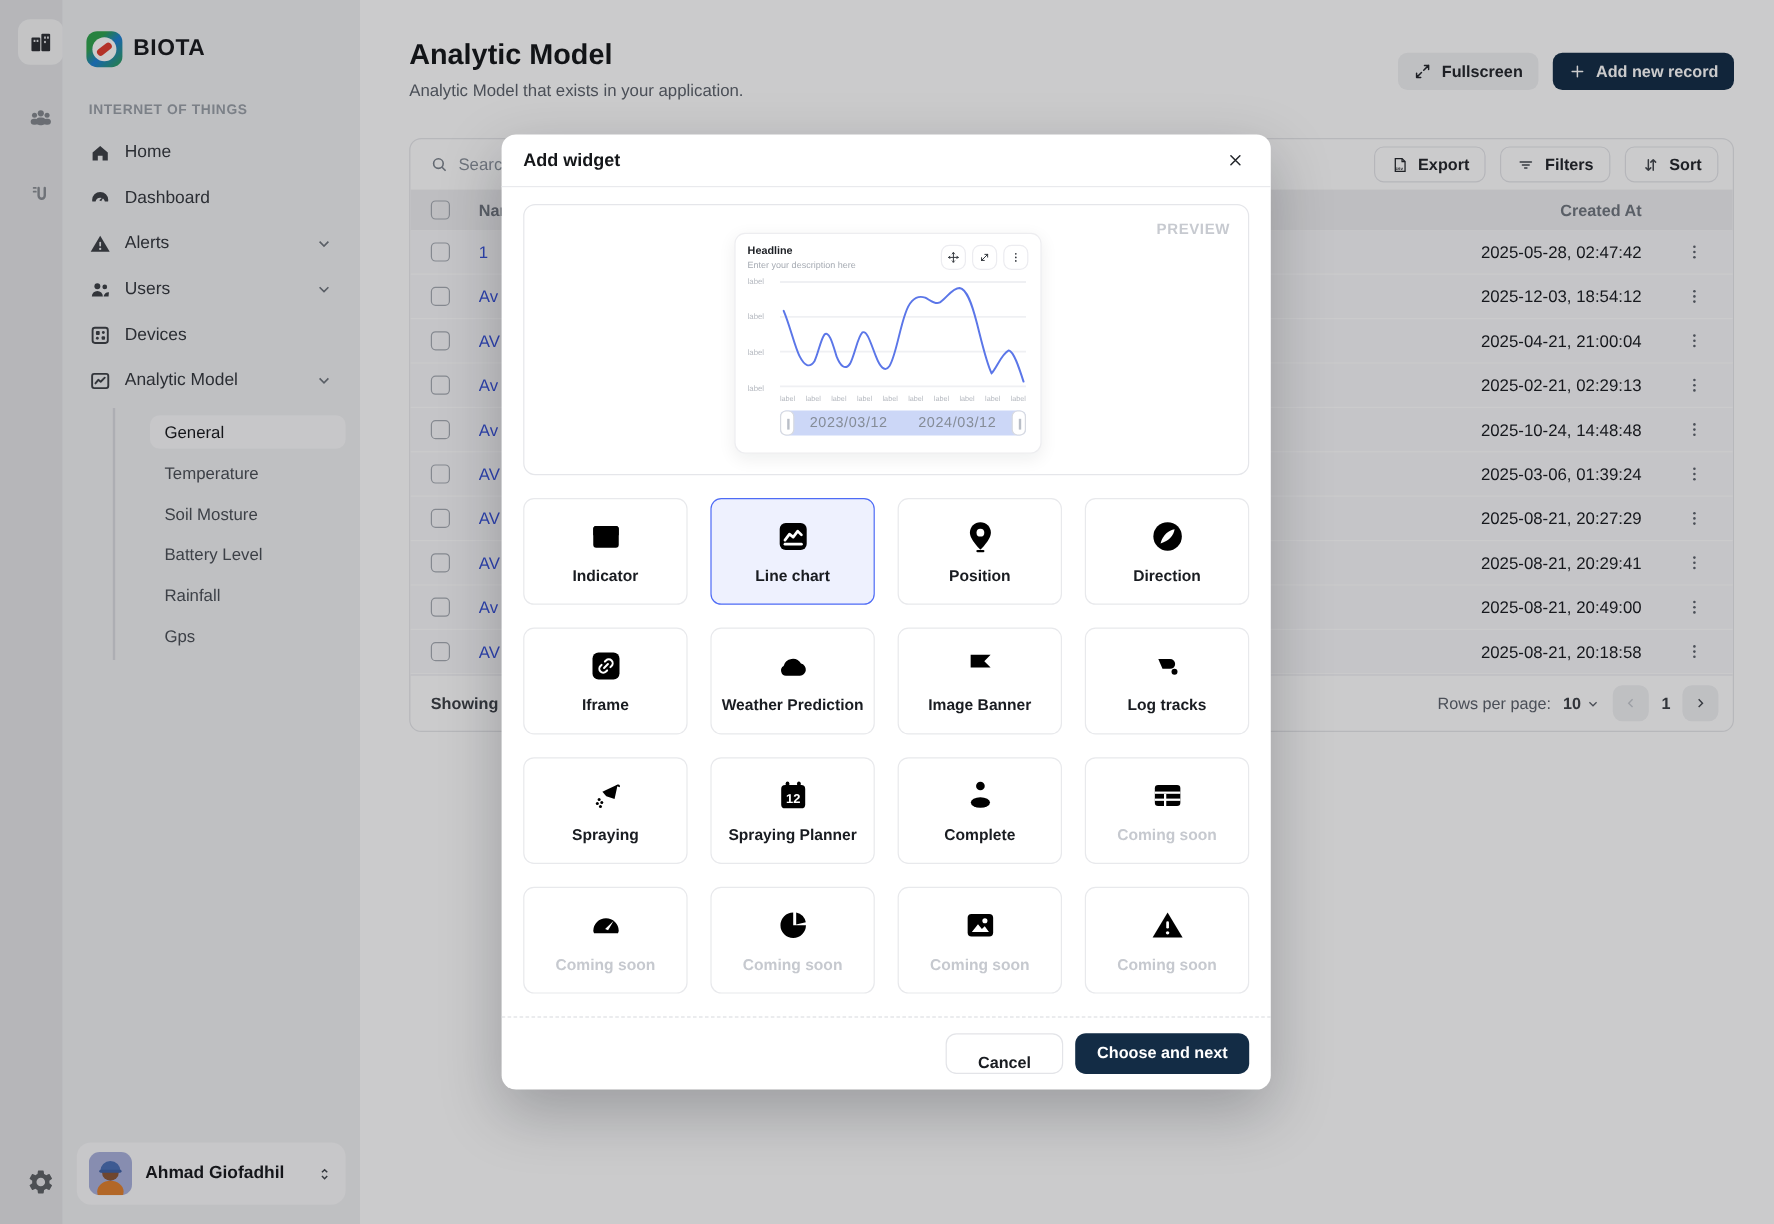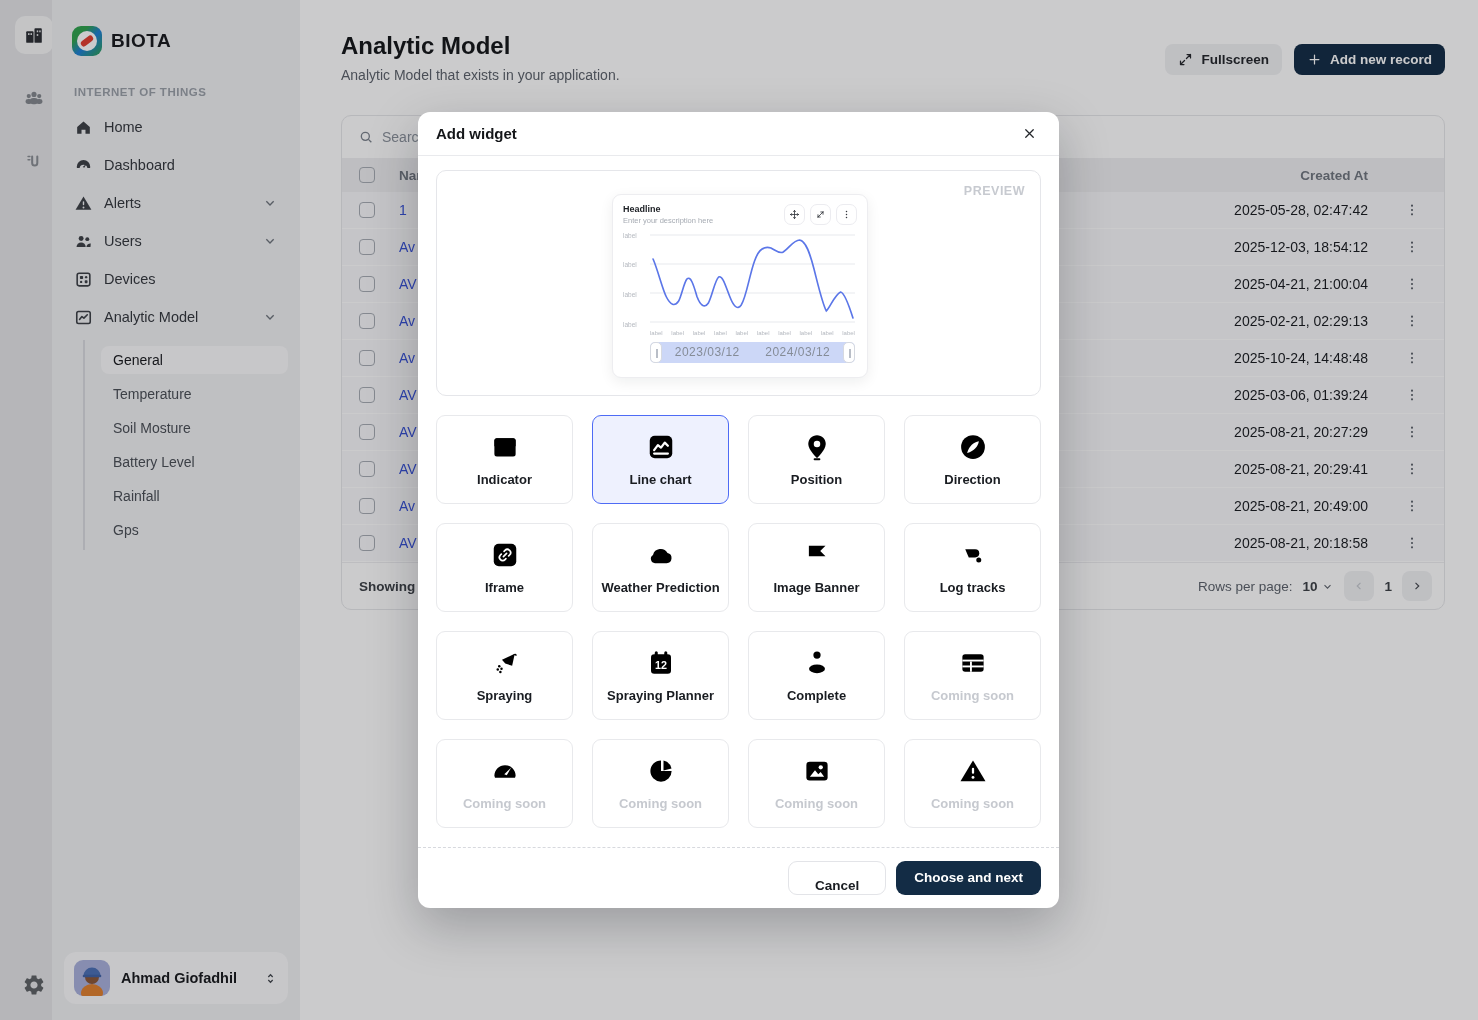--- a/index.html
+++ b/index.html
@@ -24,21 +24,21 @@
                 background:linear-gradient(135deg,#2fa24d 0%, #2fa24d 28%, #1d7fd6 55%, #2fa24d 100%); overflow:hidden; }
   .brand-logo::before { content:""; position:absolute; inset:5px; background:#fff; border-radius:50%; }
   .brand-logo::after { content:""; position:absolute; left:8px; top:12px; width:14px; height:6px; border-radius:3px;
                        background:#e23d2e; transform:rotate(-38deg); }
   .brand-name { font-size:19px; font-weight:800; letter-spacing:.5px; color:#17191d; }
   .section-label { font-size:11.5px; font-weight:700; letter-spacing:.5px; color:#9aa0a8; padding-left:10px; margin-bottom:12px; }
   .nav-item { display:flex; align-items:center; gap:11px; height:34px; padding:0 10px; border-radius:8px;
               font-size:14.5px; color:#33373d; cursor:pointer; margin-bottom:4px; }
   .nav-item svg { width:19px; height:19px; fill:#3c4046; flex:0 0 auto; }
   .nav-item .chev { margin-left:auto; width:16px; height:16px; fill:none; stroke:#6e747c; stroke-width:2; }
-  .submenu { margin:2px 0 4px 19px; border-left:2px solid #d9dbdf; padding-left:4px; }
+  .submenu { margin:2px 0 4px 30px; border-left:2px solid #d9dbdf; padding-left:17px; }
   .submenu-item { display:block; height:28px; line-height:28px; margin:6px 0 6px 12px; padding:0 12px; border-radius:8px;
                   font-size:14px; color:#4a4f56; cursor:pointer; }
   .submenu-item.active { background:#fafafb; color:#17191d; }
   .user-card { margin-top:auto; background:#fafafb; border-radius:12px; padding:8px 10px; display:flex; align-items:center; gap:11px; cursor:pointer; }
   .avatar { width:36px; height:36px; border-radius:9px; overflow:hidden; flex:0 0 auto; }
   .user-name { font-size:14.5px; font-weight:700; color:#17191d; }
   .user-card .updown { margin-left:auto; width:15px; height:15px; stroke:#40454c; stroke-width:2; fill:none; }
 
   
   .main { position:absolute; left:316px; top:0; right:0; bottom:0; background:#ffffff; z-index:5; }
@@ -443,20 +443,40 @@
     </button>
   </div>
 
   <section class="table-card">
     <div class="table-toolbar">
       <div class="search-wrap">
         <svg>
             <use href="#i-search"></use>
           </svg>
         <input type="text" placeholder="Search" style="">
+      </div>
+      <div class="toolbar-btns">
+        <button class="btn btn-outline">
+          <svg>
+              <use href="#i-csv"></use>
+            </svg>
+          <span>Export</span>
+        </button>
+        <button class="btn btn-outline">
+          <svg>
+              <use href="#i-filter"></use>
+            </svg>
+          <span>Filters</span>
+        </button>
+        <button class="btn btn-outline">
+          <svg>
+              <use href="#i-sort"></use>
+            </svg>
+          <span>Sort</span>
+        </button>
       </div>
     </div>
 
     <div class="t-grid t-head">
       <span class="cellcheck"></span>
       <span>Name</span>
       <span class="col-created">Created At</span>
       <span></span>
     </div>
 

